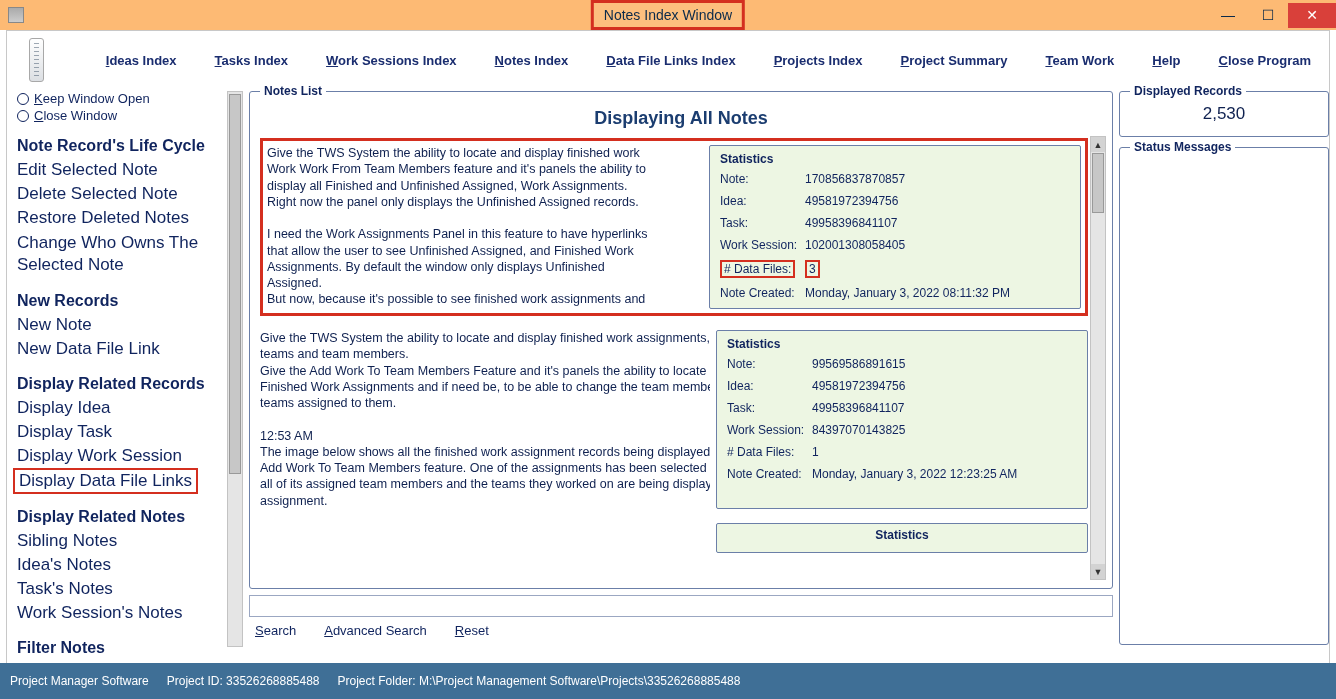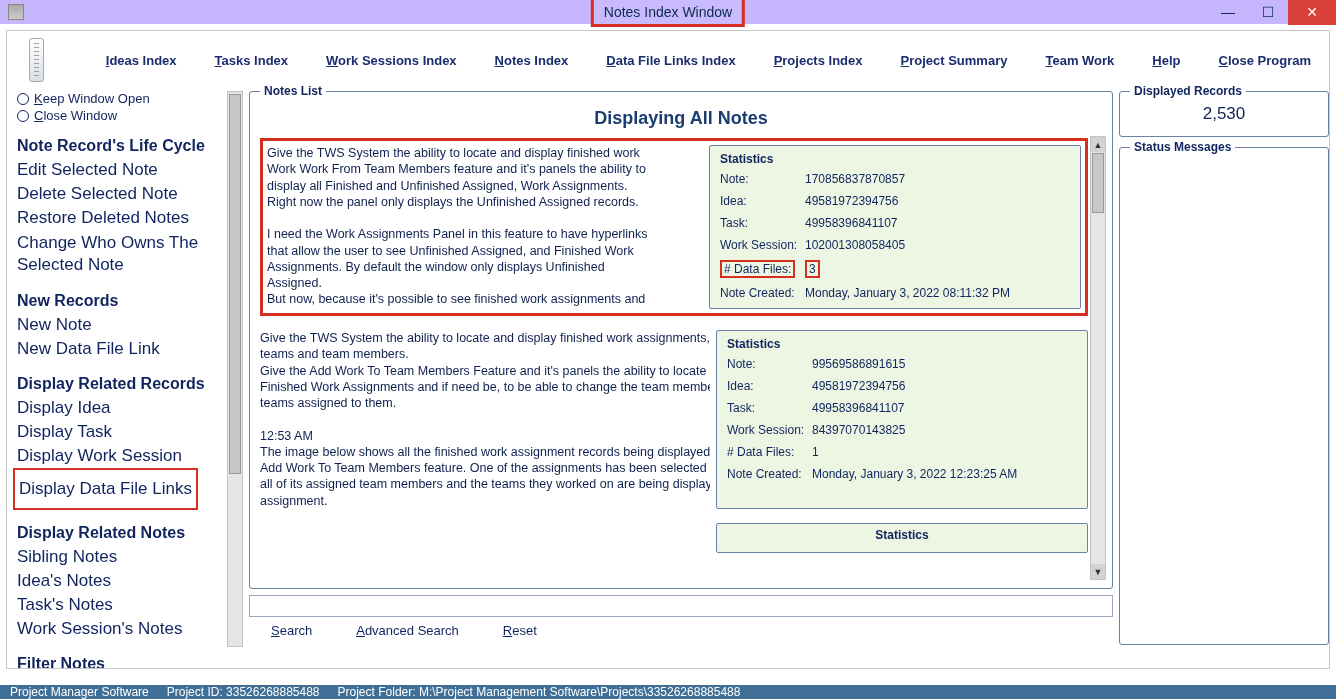--- a/index.html
+++ b/index.html
@@ -1,18 +1,18 @@
 <!DOCTYPE html>
 <html><head>
 <meta charset="utf-8">
 <style>
   * { box-sizing: border-box; margin: 0; padding: 0; font-family: "Segoe UI", Arial, sans-serif; }
   body { background: #fff; width: 1336px; height: 699px; overflow: hidden; position: relative; }
 
-  .titlebar { height: 24px; background: #c4b5fd; display: flex; align-items: center; position: relative; }
+  .titlebar { height: 30px; background: #fdba74; display: flex; align-items: center; position: relative; }
   .titlebar .icon { width: 16px; height: 16px; margin-left: 8px; background: linear-gradient(#aaa,#ccc); border: 1px solid #888; }
   .titlebar .title-wrap { position: absolute; left: 50%; transform: translateX(-50%); }
   .titlebar .title { color: #0b2a4a; font-size: 14px; padding: 4px 10px; border: 3px solid #d42f1f; background: rgba(255,255,255,0.08); }
   .titlebar .win-controls { margin-left: auto; display: flex; }
   .titlebar .win-btn { width: 40px; height: 25px; display: flex; align-items: center; justify-content: center; color: #0b2a4a; font-size: 14px; cursor: pointer; }
   .titlebar .win-btn.close { background: #d9403a; color: #fff; width: 48px; }
 
   .client-border { position: absolute; top: 30px; left: 6px; right: 6px; bottom: 30px; border: 1px solid #c8c8c8; background: #fff; }
 
   .menubar { height: 58px; display: flex; align-items: center; padding: 0 18px 0 22px; gap: 32px; }
@@ -20,21 +20,21 @@
   .app-icon::before { content:""; position:absolute; inset:4px; background: repeating-linear-gradient(#526478 0 1px, transparent 1px 4px); opacity:.55; }
   .menu-items { display: flex; gap: 38px; margin-left: 30px; }
   .menu-item { color: #1a2d6f; font-size: 13px; font-weight: 600; cursor: pointer; white-space: nowrap; }
   .menu-item span.underline { text-decoration: underline; }
 
   .main-area { position: absolute; top: 58px; left: 0; right: 0; bottom: 0; display: flex; }
 
   .sidebar { width: 220px; padding: 0 8px 0 10px; overflow: hidden; }
   .side-heading { color: #10245e; font-weight: 700; font-size: 16px; margin: 14px 0 3px 0; }
   .side-link { display: block; color: #10245e; font-size: 17px; padding: 2px 0; cursor: pointer; }
-  .side-link.highlight { border: 2px solid #d42f1f; padding: 9px 4px; margin-left: -4px; display: inline-block; }
+  .side-link.highlight { border: 2px solid #d42f1f; padding: 1px 4px; margin-left: -4px; display: inline-block; }
   .radio-row { display: flex; align-items: center; gap: 5px; font-size: 13px; color: #10245e; margin: 2px 0; }
   .radio-circle { width: 12px; height: 12px; border: 1px solid #10245e; border-radius: 50%; }
 
   .vscroll { width: 16px; background: #e5e5e5; border: 1px solid #c3c3c3; margin-right: 6px; position: relative; }
   .vscroll .thumb { position: absolute; left: 1px; right: 1px; background: #c7c7c7; border: 1px solid #999; }
 
   .center { flex: 1; padding-right: 6px; }
   .notes-panel { border: 1px solid #6b7fa8; border-radius: 3px; margin-top: 2px; height: 498px; position: relative; padding: 8px 8px 8px 8px; }
   .panel-title { position: absolute; top: -8px; left: 10px; background: #fff; padding: 0 4px; color: #10245e; font-size: 12px; font-weight: 700; }
   .notes-title { text-align: center; color: #1b3d70; font-size: 18px; font-weight: 600; margin-top: 8px; margin-bottom: 6px; }
@@ -51,30 +51,30 @@
 
   .inner-vscroll { position: absolute; top: 44px; right: 6px; bottom: 8px; width: 16px; background: #e5e5e5; border: 1px solid #c3c3c3; }
   .inner-vscroll .arrow { position: absolute; left: 0; right: 0; height: 15px; background: #d3d3d3; display: flex; align-items: center; justify-content: center; font-size: 9px; color: #333; }
   .inner-vscroll .arrow.top { top: 0; }
   .inner-vscroll .arrow.bot { bottom: 0; }
   .inner-vscroll .thumb { position: absolute; left: 1px; right: 1px; top: 16px; height: 60px; background: #c7c7c7; border: 1px solid #999; }
 
   .search-input-wrap { margin-top: 6px; }
   .search-input { width: 100%; height: 22px; border: 1px solid #9ba7c2; background: #fff; padding: 0 6px; font-size: 13px; }
   .search-links { margin-top: 6px; display: flex; gap: 28px; padding-left: 6px; }
-  .search-link { color: #10245e; font-size: 13px; cursor: pointer; margin-left: 16px; }
+  .search-link { color: #10245e; font-size: 13px; cursor: pointer; }
   .search-link span.u { text-decoration: underline; }
 
   .rightcol { width: 210px; }
   .right-panel { border: 1px solid #6b7fa8; border-radius: 3px; position: relative; padding: 12px 8px; margin-top: 2px; }
   .right-panel .panel-title { top: -8px; }
   .records-value { text-align: center; color: #0f2150; font-size: 17px; font-weight: 400; }
   .status-panel { height: 498px; margin-top: 10px; }
 
-  .footer { position: absolute; left: 0; right: 0; bottom: 0; height: 14px; background: #3f6f96; color: #fff; font-size: 12px; display: flex; align-items: center; padding: 0 10px; gap: 18px; }
+  .footer { position: absolute; left: 0; right: 0; bottom: 0; height: 36px; background: #3f6f96; color: #fff; font-size: 12px; display: flex; align-items: center; padding: 0 10px; gap: 18px; }
 </style>
 </head>
 <body>
 
 <div class="titlebar">
   <div class="icon"></div>
   <div class="title-wrap">
     <div class="title">Notes Index Window</div>
   </div>
   <div class="win-controls">

